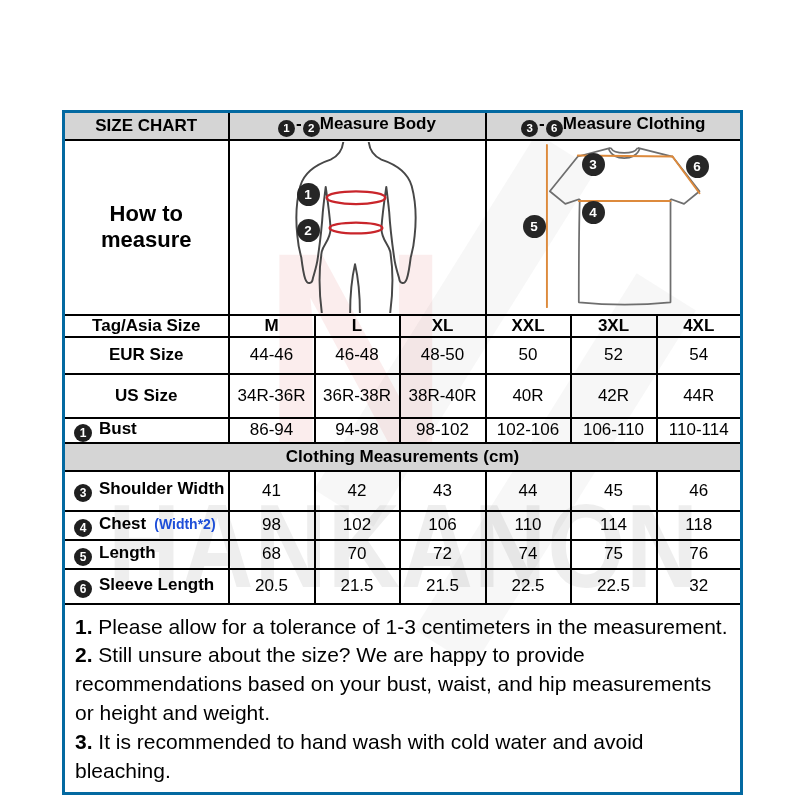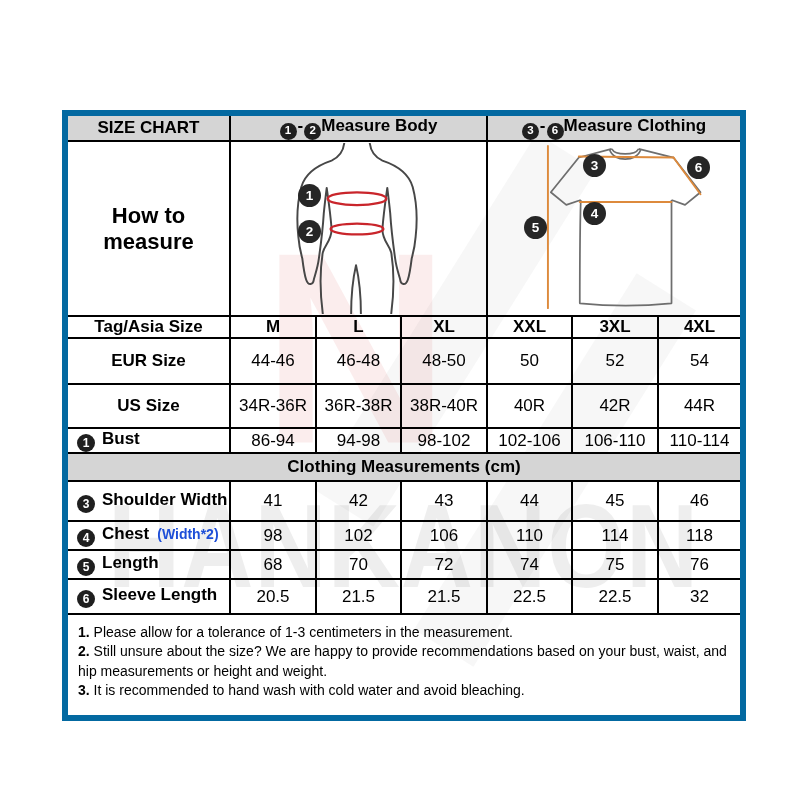--- a/index.html
+++ b/index.html
@@ -15,26 +15,26 @@
   .wm-slash.s1{left:420px;top:120px;}
   .wm-slash.s2{left:520px;top:260px;}
   .wm-text{position:absolute;left:108px;top:478px;font-size:100px;font-weight:bold;
     color:rgba(90,90,90,0.10);letter-spacing:1px;transform:scaleY(1.18);
     transform-origin:top left;white-space:nowrap;z-index:0;}
 
   table.size-table{position:absolute;left:62px;top:110px;width:678px;
     border-collapse:collapse;table-layout:fixed;z-index:1;}
   .size-table td{border:2px solid #000;text-align:center;vertical-align:middle;
     color:#000;font-size:17px;padding:0 2px;background:transparent;overflow:hidden;}
-  .size-table{border:6px solid #0369a1;}
+  .size-table{border:3px solid #0369a1;}
   td.gray{background:#d5d5d5;}
   .bold{font-weight:bold;}
   td.rowlabel{text-align:left;padding-left:9px;font-weight:bold;white-space:nowrap;}
   td.notes{ text-align:left;vertical-align:top;padding:8px 10px 6px 10px;
-    font-size:14px;line-height:1.38;}
+    font-size:21px;line-height:1.38;}
   .notes .note-num{font-weight:bold;}
   .orange-note{color:#1d4ed8;font-weight:bold;font-size:14px;margin-left:8px;}
 
   
   .b{display:inline-flex;align-items:center;justify-content:center;border-radius:50%;
     background:#1f1f1f;color:#fff;font-weight:bold;line-height:1;}
   .b.tbl{width:18px;height:18px;font-size:12px;margin-right:7px;vertical-align:-3px;}
   .b.hdr{width:17px;height:17px;font-size:11.5px;vertical-align:-3px;}
   .hdr-dash{font-weight:bold;margin:0 1px;}
   .hdr-label{font-weight:bold;}
@@ -124,21 +124,21 @@
 
     <tr style="height:14px">
       <td class="bold">Tag/Asia Size</td>
       <td class="bold">M</td>
       <td class="bold">L</td>
       <td class="bold">XL</td>
       <td class="bold">XXL</td>
       <td class="bold">3XL</td>
       <td class="bold">4XL</td>
     </tr>
-    <tr style="height:46px">
+    <tr style="height:37px">
       <td class="bold">EUR Size</td>
       <td>44-46</td>
       <td>46-48</td>
       <td>48-50</td>
       <td>50</td>
       <td>52</td>
       <td>54</td>
     </tr>
     <tr style="height:44px">
       <td class="bold">US Size</td>

